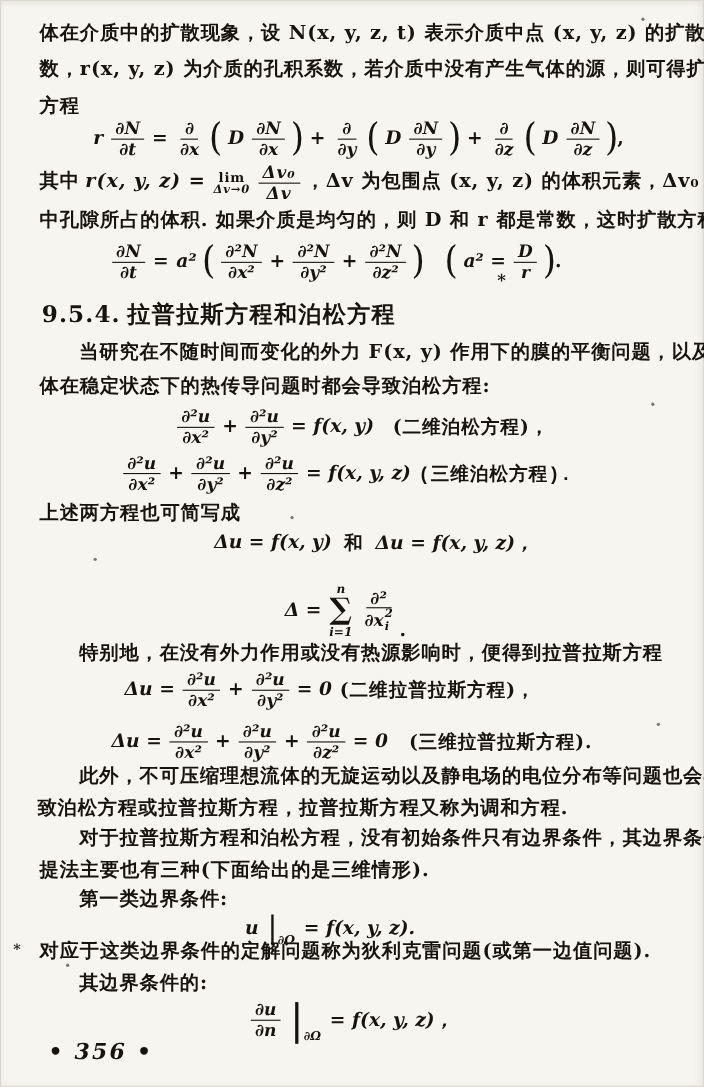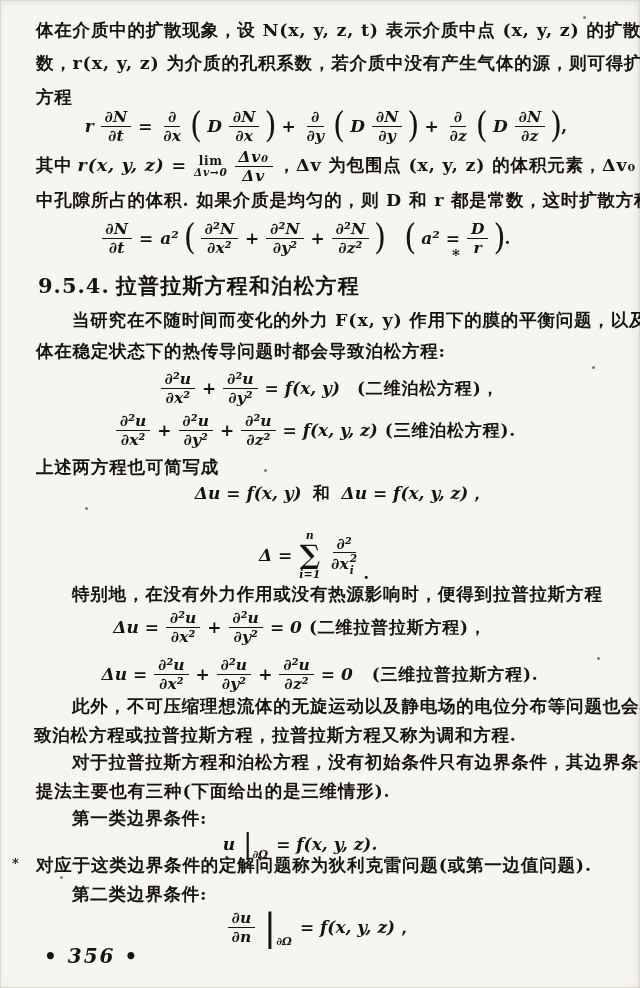--- a/index.html
+++ b/index.html
@@ -173,21 +173,21 @@
     <span class="frac">
         <span class="num">∂²u</span>
         <span class="den">∂y²</span>
       </span>
     <span>+</span>
     <span class="frac">
         <span class="num">∂²u</span>
         <span class="den">∂z²</span>
       </span>
     <span class="mi">= f(x, y, z)</span>
-    <span class="cn" style="margin-left:0;">(三维泊松方程).</span>
+    <span class="cn" style="margin-left:0;font-family:Liberation Mono, monospace;">(三维泊松方程).</span>
   </div>
 
   <div class="tl" style="top:457px;left:36px;">上述两方程也可简写成</div>
   <div class="eq" style="top:480px;height:26px;transform:translateX(20px);">
     <span class="mi">Δu = f(x, y)</span>
     <span class="cn" style="margin:0 4px;">和</span>
     <span class="mi">Δu = f(x, y, z)，</span>
   </div>
 
   <div class="eq" style="top:527px;height:56px;transform:translateX(-6px);">
@@ -263,21 +263,21 @@
         <span class="esub">∂Ω</span>
       </span>
     <span class="mi">= f(x, y, z).</span>
   </div>
 
   <div class="mark" style="top:856px;left:12px;font-size:13px;">*</div>
   <div class="tl" style="top:855px;left:36px;">
     <span>对应于这类边界条件的定解问题称为</span><span class="b">狄利克雷问题</span><span>(或</span><span class="b">第一边值问题</span><span>).</span>
   </div>
 
-  <div class="tl" style="top:884px;left:72px;">第二类边界条件:</div>
+  <div class="tl" style="top:884px;left:72px;">其边界条件的:</div>
   <div class="eq" style="top:904px;height:46px;transform:translateX(0px);">
     <span class="frac">
         <span class="num">∂u</span>
         <span class="den">∂n</span>
       </span>
     <span class="evalbar">
         <span class="bar" style="font-size:38px;">|</span>
         <span class="esub">∂Ω</span>
       </span>
     <span class="mi">= f(x, y, z)，</span>

